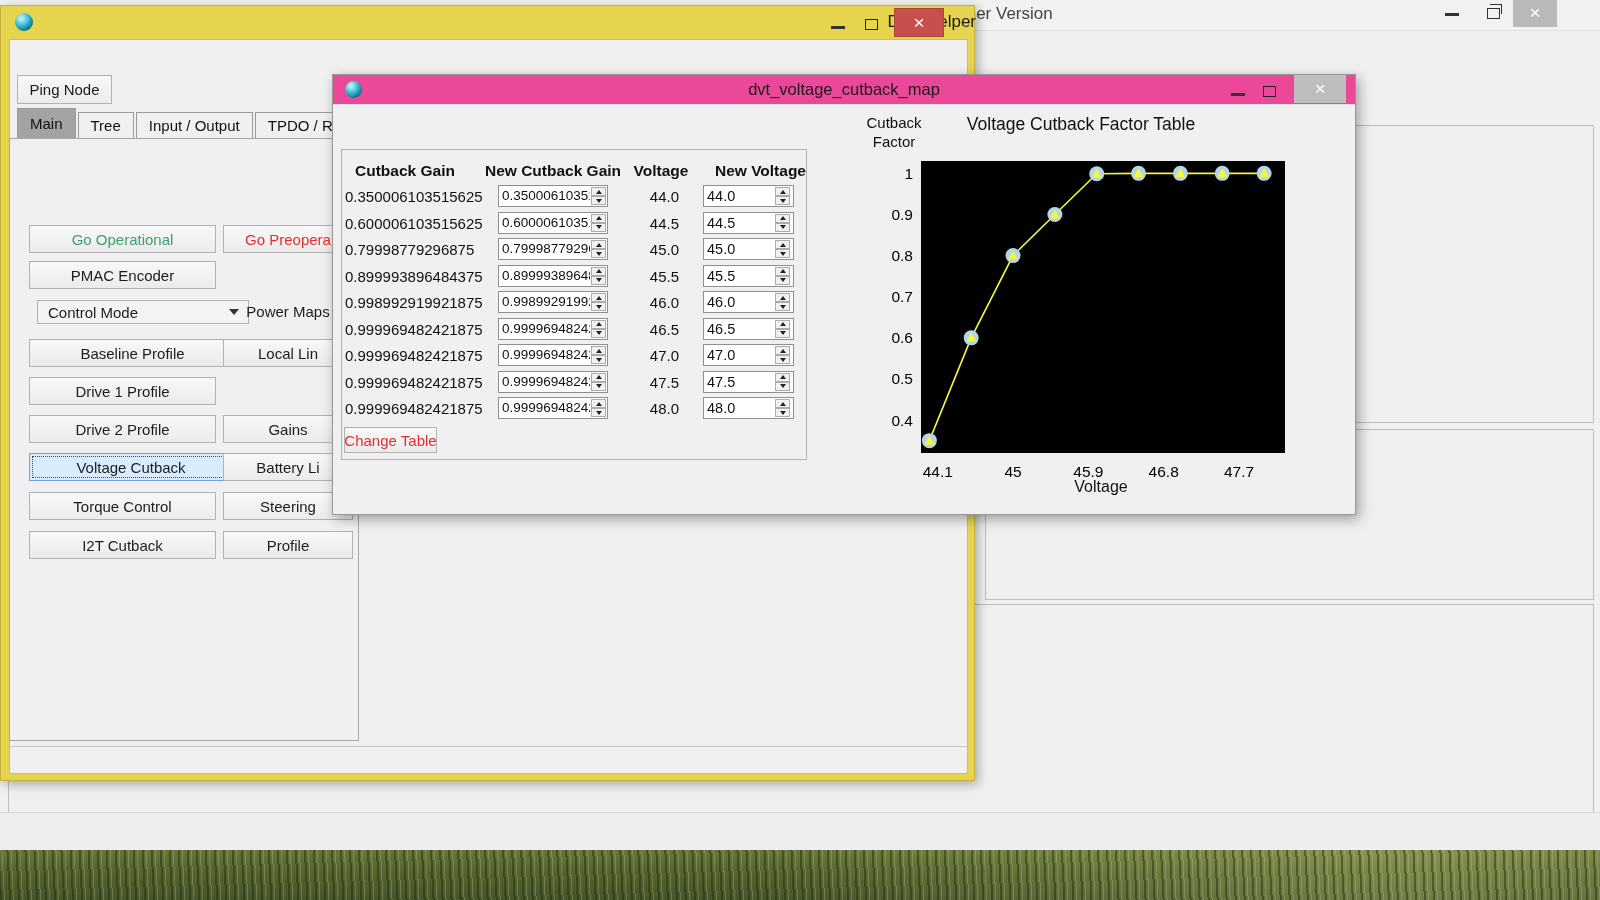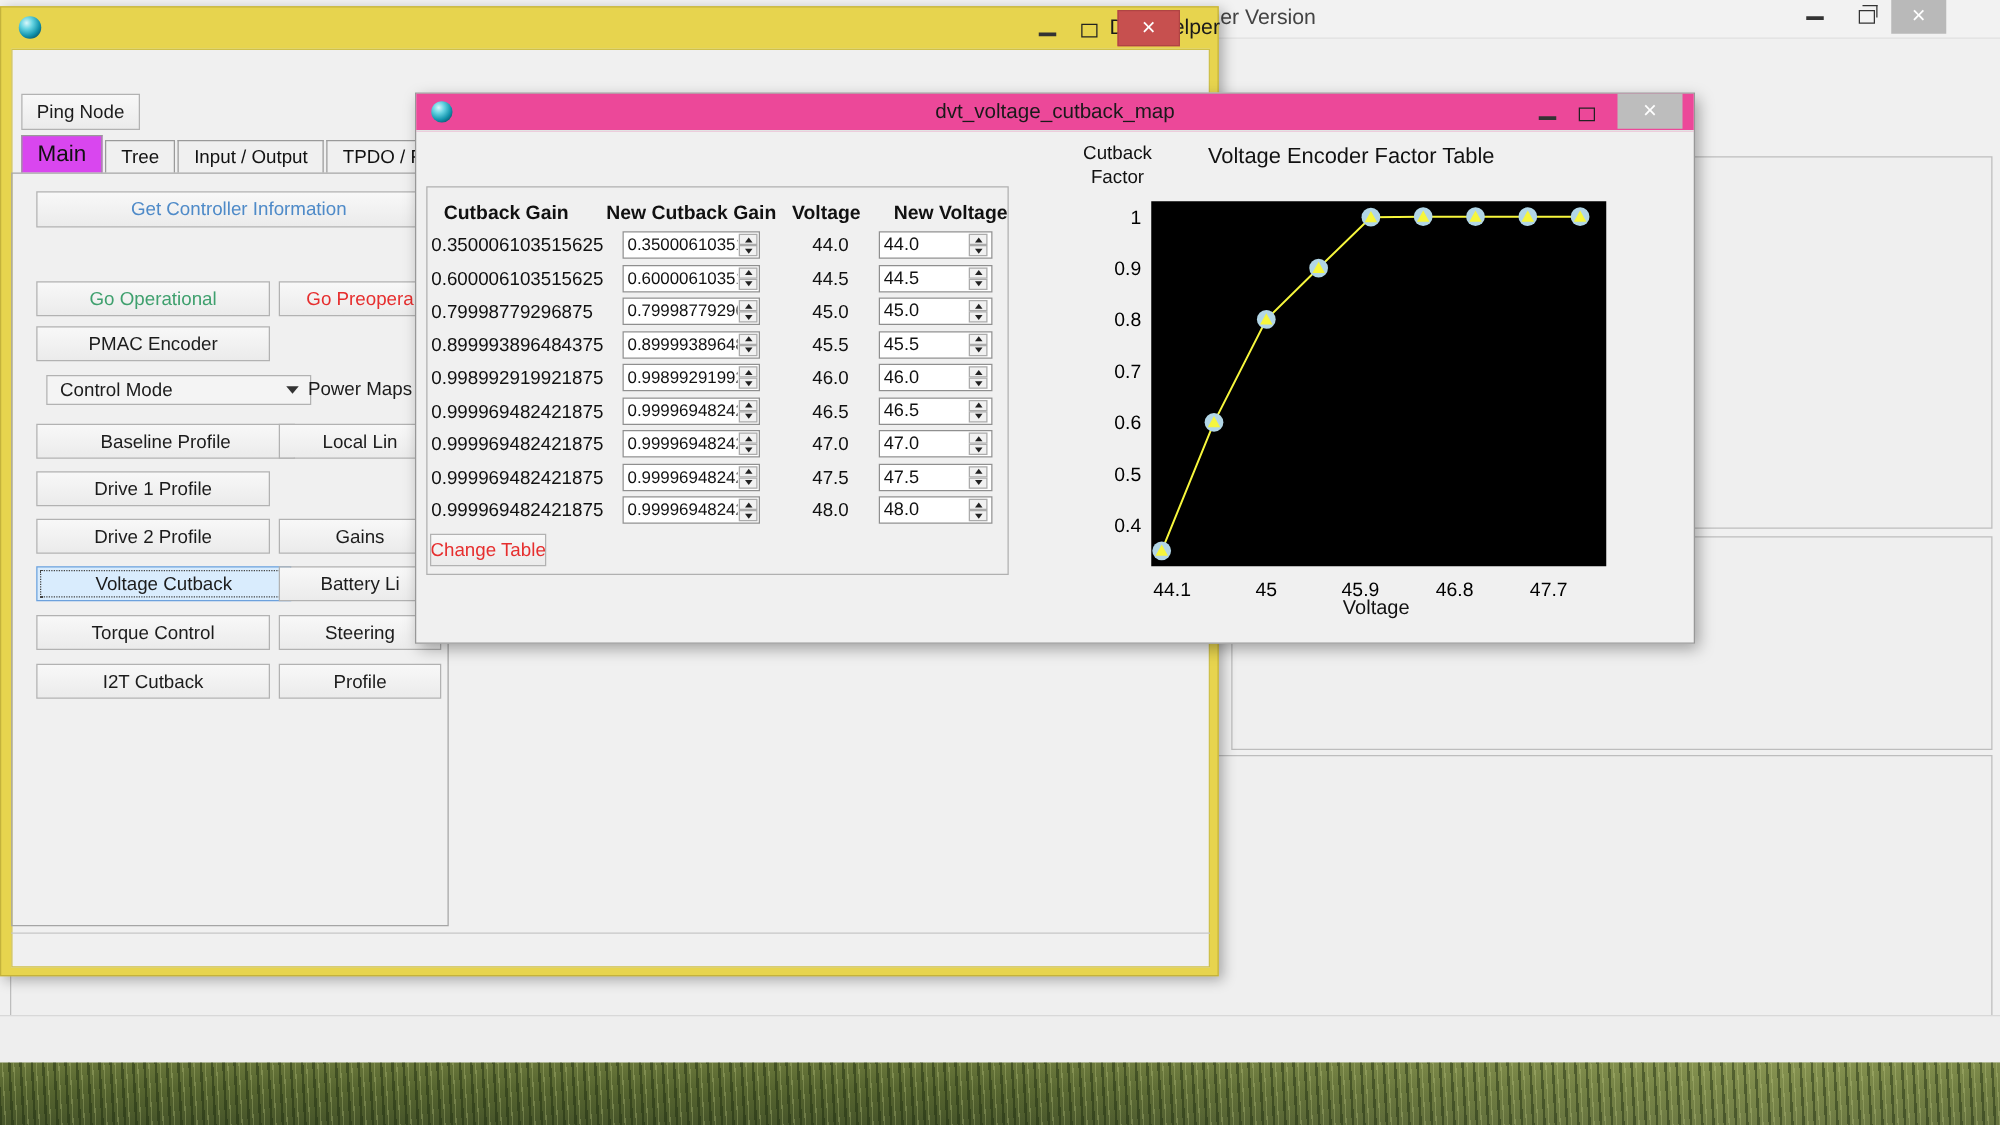--- a/index.html
+++ b/index.html
@@ -35,21 +35,21 @@
   #main-max{left:864px;top:13px;}
   #main-close{left:893px;top:2px;width:50px;height:29px;background:#c7504f;color:#fff;font-size:19px;text-align:center;line-height:28px;border:1px solid #b04443;box-sizing:border-box;}
   #main-content{left:8px;top:33px;width:959px;height:735px;background:#f0f0f0;border:1px solid #cfc049;box-sizing:border-box;}
   #menu-bar{left:8px;top:33px;width:959px;height:30px;background:#fdfdfd;border-bottom:1px solid #dadada;display:flex;align-items:center;padding-left:8px;box-sizing:border-box;}
   .menu-item{padding:0 13px;font-size:14.5px;color:#111;line-height:29px;}
   #ping-node{left:16px;top:69px;width:95px;height:29px;}
   .pbtn{border:1px solid #b2b2b2;background:linear-gradient(#f8f8f8,#ebebeb);display:flex;align-items:center;justify-content:center;font-size:15px;color:#1c1c1c;box-sizing:border-box;overflow:hidden;white-space:nowrap;}
   .pbtn.focused{background:#d9ecfd;border:1px solid #6da1dc;outline:1px dotted #444;outline-offset:-4px;}
   #tab-strip{left:16px;top:104px;height:28px;display:flex;align-items:flex-end;}
   .tab{border:1px solid #9a9a9a;border-bottom:none;background:#f0f0f0;font-size:15px;color:#111;padding:0 12px;height:25px;line-height:25px;margin-right:2px;}
-  .tab.sel{background:#d946ef;height:29px;line-height:29px;font-size:18px;}
+  .tab.sel{background:#a3a3a3;height:29px;line-height:29px;font-size:15px;}
   #tab-panel{left:8px;top:132px;width:350px;height:603px;border:1px solid #a5a5a5;box-sizing:border-box;}
   #main-statusline{left:8px;top:740px;width:959px;height:28px;border-top:1px solid #c6c6c6;}
   .combo{border:1px solid #b2b2b2;background:#f4f4f4;display:flex;align-items:center;font-size:15px;color:#1c1c1c;padding-left:10px;box-sizing:border-box;}
   .combo .arr{margin-left:auto;margin-right:9px;width:0;height:0;border-left:5px solid transparent;border-right:5px solid transparent;border-top:6px solid #333;}
   .plain-label{font-size:15px;color:#1c1c1c;text-align:center;}
   
   #map-window{left:332px;top:74px;width:1024px;height:441px;background:#f0f0f0;border:1px solid #989898;box-sizing:border-box;box-shadow:3px 4px 12px rgba(0,0,0,.35);}
   #map-titlebar{left:0;top:0;width:1022px;height:29px;background:#ec4899;border-bottom:1px solid #e3e3e3;}
   #map-icon{left:12px;top:6px;width:17px;height:17px;}
   #map-title{left:0;top:5px;width:1022px;text-align:center;font-size:16.5px;color:#1a1a1a;}
@@ -141,21 +141,20 @@
   <div id="main-content" class="abs"></div>
   <button id="ping-node" class="abs pbtn">Ping Node</button>
   <div id="tab-strip" class="abs">
       <div class="tab sel">Main</div>
       <div class="tab">Tree</div>
       <div class="tab">Input / Output</div>
       <div class="tab">TPDO / RPDO</div>
     </div>
   <div id="tab-panel" class="abs"></div>
 
-  <button class="abs pbtn" style="left: 28px; top: 147px; width: 324px; height: 29px; color: rgb(78, 138, 200);">Get Controller Information</button>
   <button class="abs pbtn" style="left: 28px; top: 219px; width: 187px; height: 28px; color: rgb(63, 160, 110);">Go Operational</button>
   <button class="abs pbtn" style="left: 222px; top: 219px; width: 130px; height: 28px; color: rgb(230, 46, 46);">Go Preopera</button>
   <button class="abs pbtn" style="left:28px;top:255px;width:187px;height:28px;">PMAC Encoder</button>
   <div class="abs combo" style="left:36px;top:294px;width:212px;height:24px;">
     <span>Control Mode</span>
     <span class="arr"></span>
   </div>
   <div class="abs plain-label" style="left:222px;top:297px;width:130px;">Power Maps</div>
   <button class="abs pbtn" style="left:28px;top:333px;width:207px;height:28px;">Baseline Profile</button>
   <button class="abs pbtn" style="left:222px;top:333px;width:130px;height:28px;">Local Lin</button>
@@ -422,21 +421,21 @@
             <div class="spinbtn dn">
               <span class="tri-dn"></span>
             </div>
           </div>
         </div>
       </div>
     </div>
   <button id="change-table" class="abs pbtn" style="color: rgb(230, 46, 46);">Change Table</button>
 
   <div id="chart-ylabel" class="abs">Cutback Factor</div>
-  <div id="chart-title" class="abs">Voltage Encoder Factor Table</div>
+  <div id="chart-title" class="abs">Voltage Cutback Factor Table</div>
   <svg id="chart-svg" class="abs" style="left:524px;top:34px;" width="460" height="400">
       <rect x="64" y="52" width="364" height="292" fill="#000000"></rect>
       <polyline points="72.36781609195414,331.661971830986 114.20689655172424,228.84507042253523 156.04597701149436,146.59154929577466 197.88505747126445,105.46478873239437 239.72413793103456,64.74929577464789 281.56321839080465,64.3380281690141 323.40229885057477,64.3380281690141 365.2413793103449,64.3380281690141 407.08045977011494,64.3380281690141" fill="none" stroke="#f6f63c" stroke-width="1.6"></polyline>
       <circle cx="72.36781609195414" cy="331.661971830986" r="7.5" fill="#b2d6e6"></circle>
       <polygon points="67.36781609195414,335.661971830986 77.36781609195414,335.661971830986 72.36781609195414,326.661971830986" fill="#f6f63c"></polygon>
       <circle cx="114.20689655172424" cy="228.84507042253523" r="7.5" fill="#b2d6e6"></circle>
       <polygon points="109.20689655172424,232.84507042253523 119.20689655172424,232.84507042253523 114.20689655172424,223.84507042253523" fill="#f6f63c"></polygon>
       <circle cx="156.04597701149436" cy="146.59154929577466" r="7.5" fill="#b2d6e6"></circle>
       <polygon points="151.04597701149436,150.59154929577466 161.04597701149436,150.59154929577466 156.04597701149436,141.59154929577466" fill="#f6f63c"></polygon>
       <circle cx="197.88505747126445" cy="105.46478873239437" r="7.5" fill="#b2d6e6"></circle>

